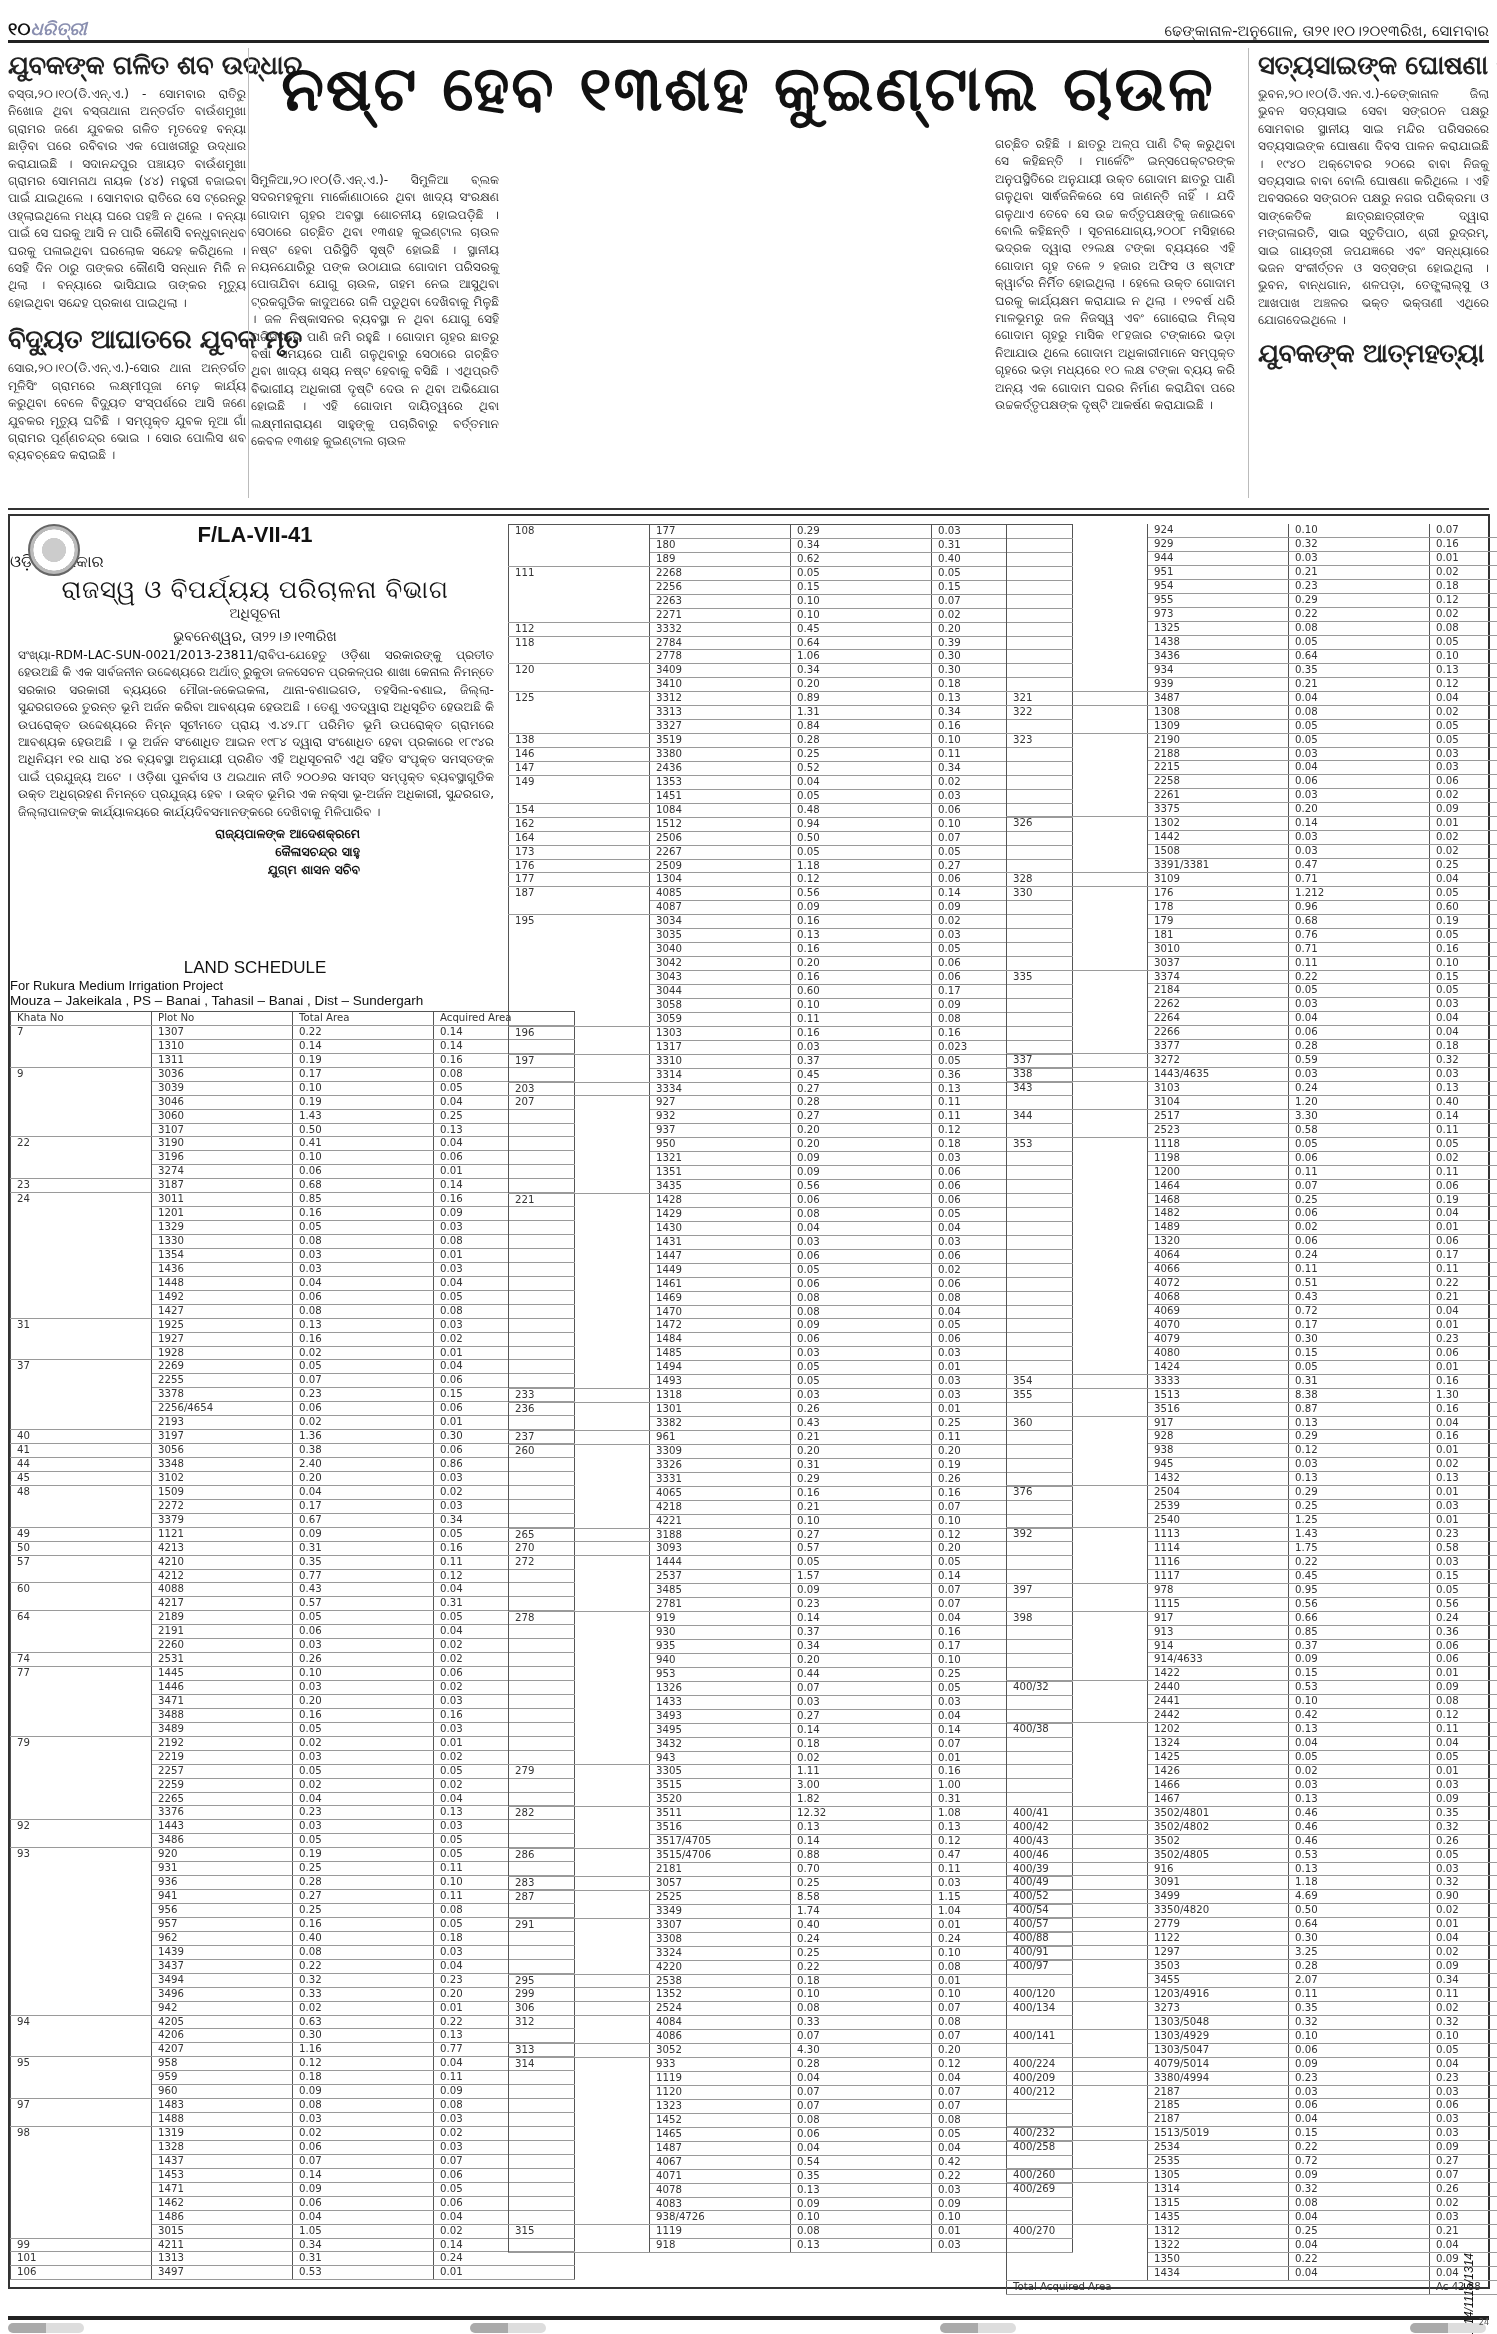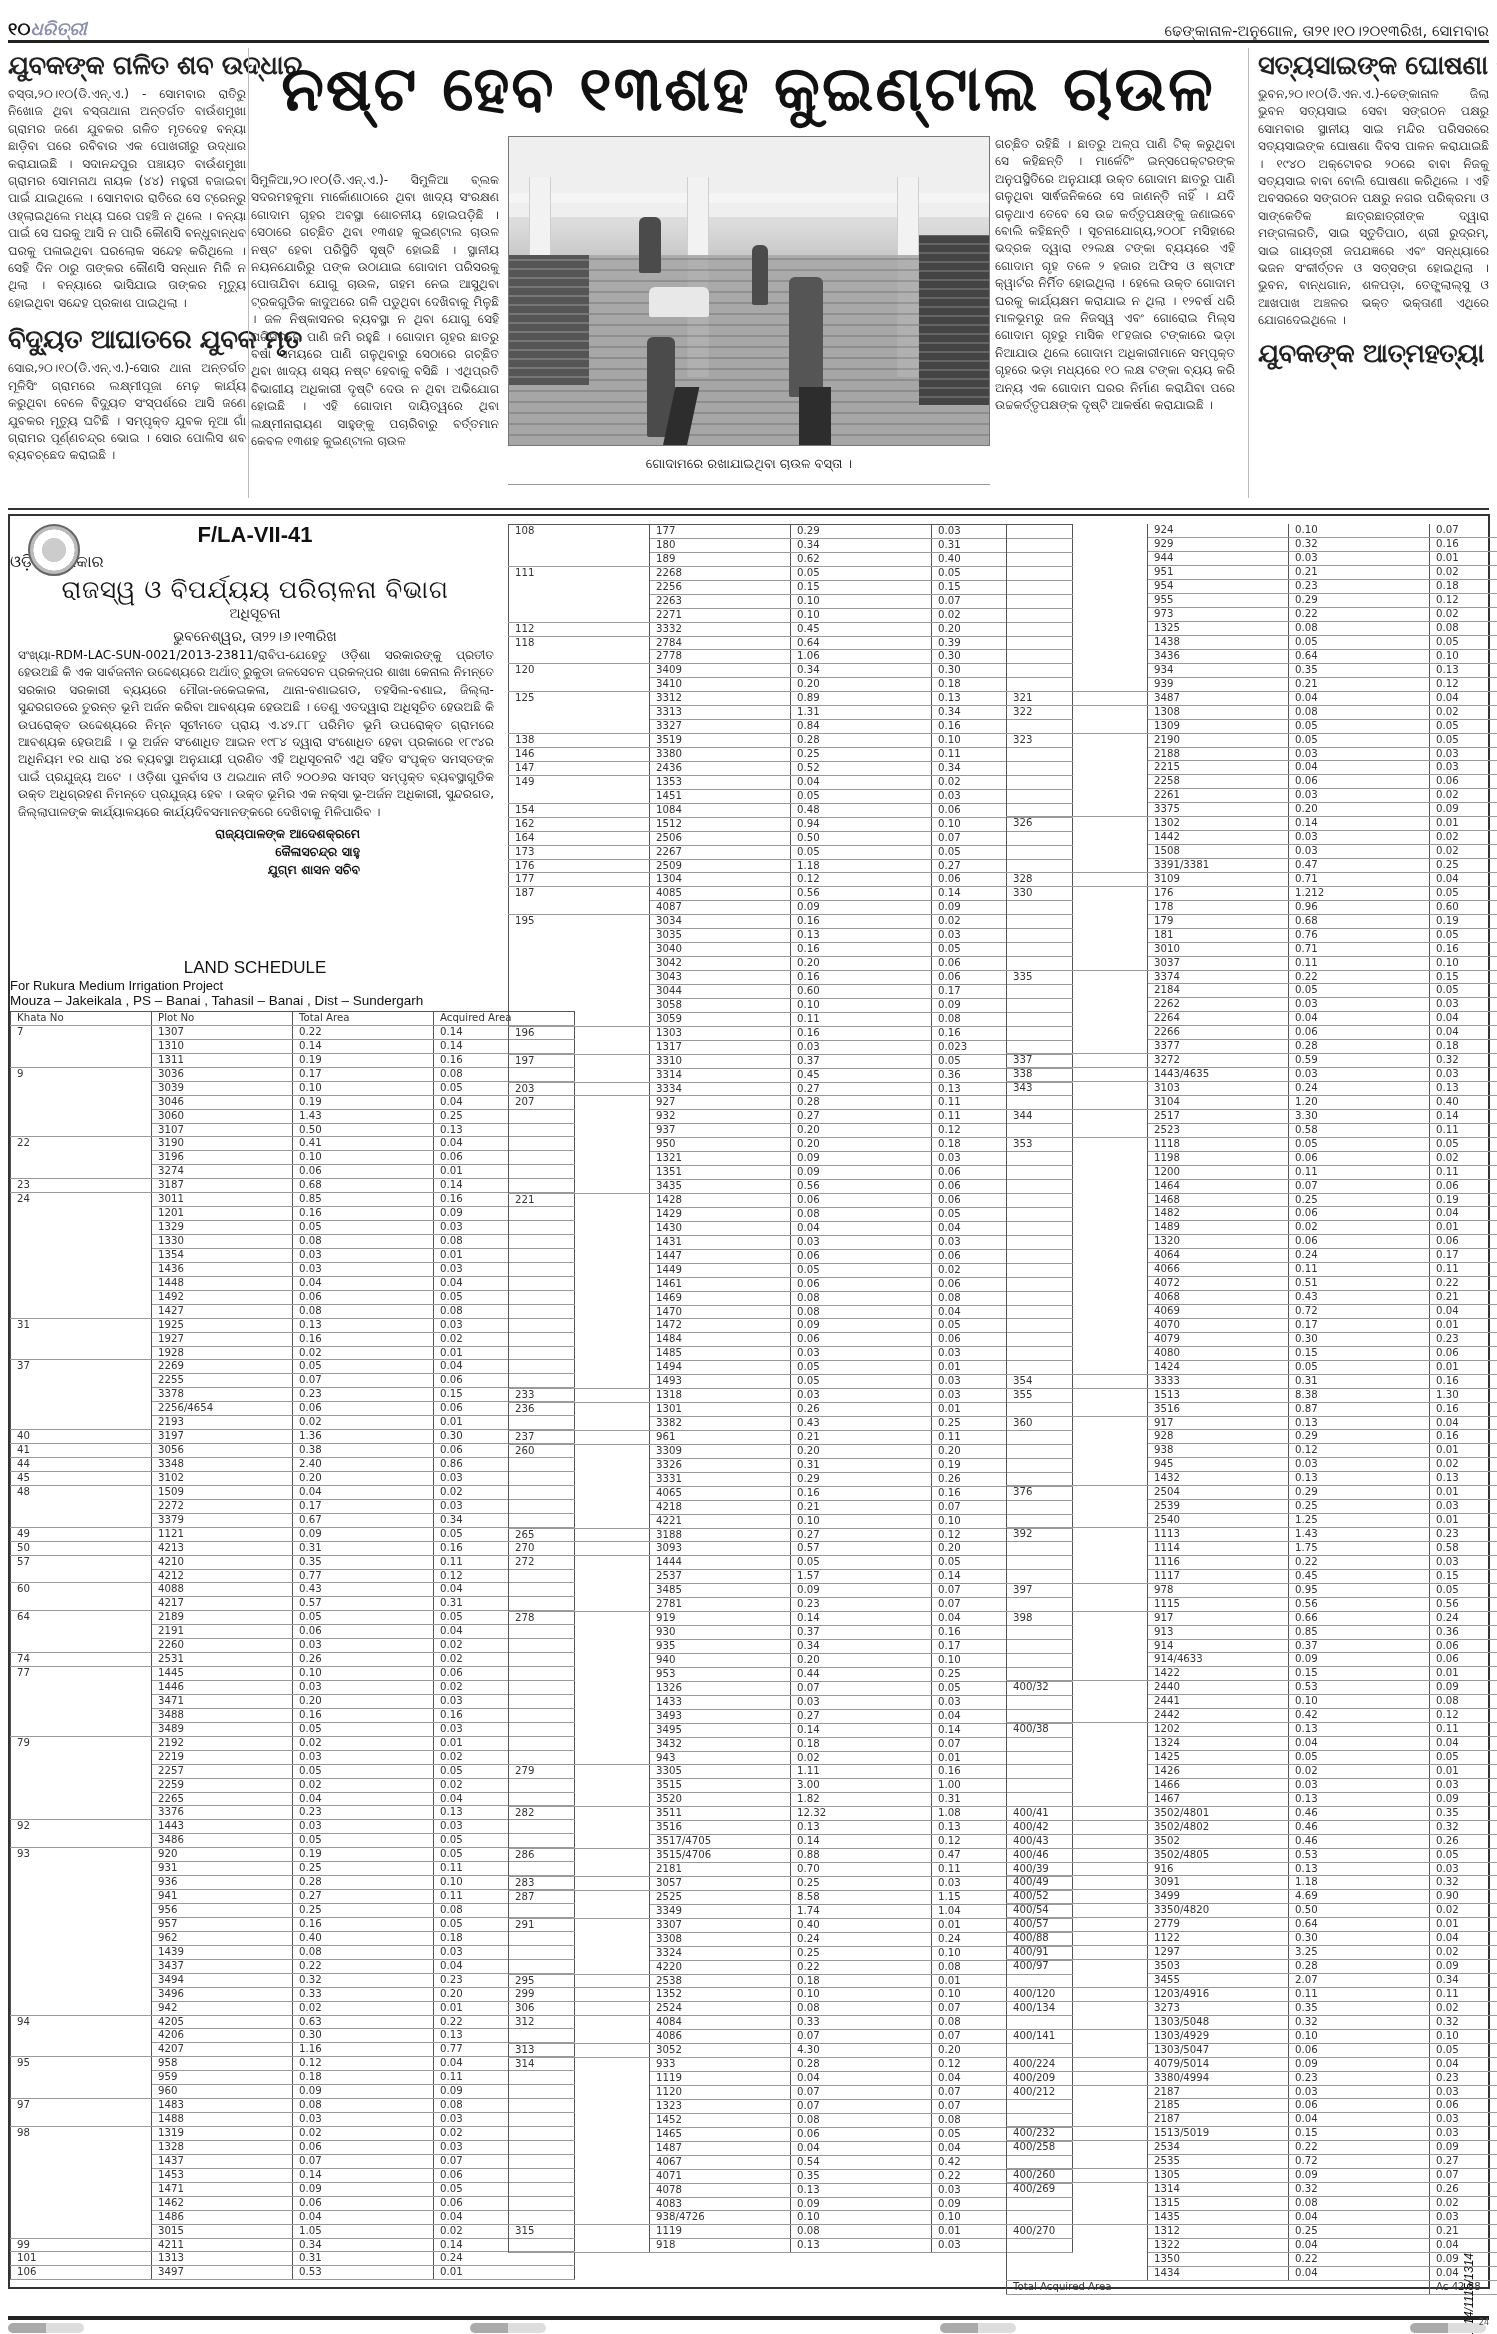--- a/index.html
+++ b/index.html
@@ -94,41 +94,20 @@
     <p>ସୋର,୨୦।୧୦(ଡି.ଏନ୍.ଏ.)-ସୋର ଥାନା ଅନ୍ତର୍ଗତ ମୂଳିସିଂ ଗ୍ରାମରେ ଲକ୍ଷ୍ମୀପୂଜା ମେଢ଼ କାର୍ଯ୍ୟ କରୁଥିବା ବେଳେ ବିଦ୍ୟୁତ ସଂସ୍ପର୍ଶରେ ଆସି ଜଣେ ଯୁବକର ମୃତ୍ୟୁ ଘଟିଛି । ସମ୍ପୃକ୍ତ ଯୁବକ ନୂଆ ଗାଁ ଗ୍ରାମର ପୂର୍ଣ୍ଣଚନ୍ଦ୍ର ଭୋଇ । ସୋର ପୋଲିସ ଶବ ବ୍ୟବଚ୍ଛେଦ କରାଇଛି ।</p>
   </div>
   <div class="vrule" style="left:240px;height:450px"></div>
 
   <div class="banner">ନଷ୍ଟ ହେବ ୧୩ଶହ କୁଇଣ୍ଟାଲ ଚାଉଳ</div>
 
   <div class="col col-mid-a">
     <p>ସିମୁଳିଆ,୨୦।୧୦(ଡି.ଏନ୍.ଏ.)- ସିମୁଳିଆ ବ୍ଲକ ସଦରମହକୁମା ମାର୍କୋଣାଠାରେ ଥିବା ଖାଦ୍ୟ ସଂରକ୍ଷଣ ଗୋଦାମ ଗୃହର ଅବସ୍ଥା ଶୋଚନୀୟ ହୋଇପଡ଼ିଛି । ସେଠାରେ ଗଚ୍ଛିତ ଥିବା ୧୩ଶହ କୁଇଣ୍ଟାଲ ଚାଉଳ ନଷ୍ଟ ହେବା ପରିସ୍ଥିତି ସୃଷ୍ଟି ହୋଇଛି । ସ୍ଥାନୀୟ ନୟନଯୋରିରୁ ପଙ୍କ ଉଠାଯାଇ ଗୋଦାମ ପରିସରକୁ ପୋତାଯିବା ଯୋଗୁ ଚାଉଳ, ଗହମ ନେଇ ଆସୁଥିବା ଟ୍ରକଗୁଡିକ କାଦୁଅରେ ଗଳି ପଡୁଥିବା ଦେଖିବାକୁ ମିଳୁଛି । ଜଳ ନିଷ୍କାସନର ବ୍ୟବସ୍ଥା ନ ଥିବା ଯୋଗୁ ସେହି ପରିସରରେ ପାଣି ଜମି ରହୁଛି । ଗୋଦାମ ଗୃହର ଛାତରୁ ବର୍ଷା ସମୟରେ ପାଣି ଗଳୁଥିବାରୁ ସେଠାରେ ଗଚ୍ଛିତ ଥିବା ଖାଦ୍ୟ ଶସ୍ୟ ନଷ୍ଟ ହେବାକୁ ବସିଛି । ଏଥିପ୍ରତି ବିଭାଗୀୟ ଅଧିକାରୀ ଦୃଷ୍ଟି ଦେଉ ନ ଥିବା ଅଭିଯୋଗ ହୋଇଛି । ଏହି ଗୋଦାମ ଦାୟିତ୍ୱରେ ଥିବା ଲକ୍ଷ୍ମୀନାରାୟଣ ସାହୁଙ୍କୁ ପଚାରିବାରୁ ବର୍ତ୍ତମାନ କେବଳ ୧୩ଶହ କୁଇଣ୍ଟାଲ ଚାଉଳ</p>
   </div>
 
-  <div class="photo-wrap">
-    <div class="photo">
-      <div class="ceiling"></div>
-      <div class="beam"></div>
-      <div class="pillar" style="left:20px"></div>
-      <div class="pillar" style="left:178px"></div>
-      <div class="pillar" style="left:388px"></div>
-      <div class="sacks"></div>
-      <div class="sacks2"></div>
-      <div class="sacks3"></div>
-      <div class="worker" style="left:130px;top:80px;width:22px;height:56px"></div>
-      <div class="worker" style="left:243px;top:108px;width:16px;height:60px"></div>
-      <div class="worker" style="left:140px;top:150px;width:60px;height:30px;background:#e8e8e8"></div>
-      <div class="worker" style="left:138px;top:200px;width:28px;height:100px"></div>
-      <div class="worker" style="left:280px;top:140px;width:34px;height:120px;background:#555"></div>
-      <div class="plank" style="left:290px;top:250px;width:32px;height:60px"></div>
-      <div class="plank" style="left:160px;top:250px;width:24px;height:60px;transform:skewX(-12deg)"></div>
-    </div>
-    <div class="caption">ଗୋଦାମରେ ରଖାଯାଇଥିବା ଚାଉଳ ବସ୍ତା ।</div>
-    <div class="cap-rule"></div>
-  </div>
 
   <div class="col col-mid-b">
     <p>ଗଚ୍ଛିତ ରହିଛି । ଛାତରୁ ଅଳ୍ପ ପାଣି ଟିକ୍ କରୁଥିବା ସେ କହିଛନ୍ତି । ମାର୍କେଟିଂ ଇନ୍‌ସପେକ୍ଟରଙ୍କ ଅନୁପସ୍ଥିତିରେ ଅନୁଯାୟୀ ଉକ୍ତ ଗୋଦାମ ଛାତରୁ ପାଣି ଗଳୁଥିବା ସାର୍ଵଜନିକରେ ସେ ଜାଣନ୍ତି ନାହିଁ । ଯଦି ଗଳୁଥାଏ ତେବେ ସେ ଉଚ୍ଚ କର୍ତ୍ତୃପକ୍ଷଙ୍କୁ ଜଣାଇବେ ବୋଲି କହିଛନ୍ତି । ସୂଚନାଯୋଗ୍ୟ,୨୦୦୮ ମସିହାରେ ଭଦ୍ରକ ଦ୍ୱାରା ୧୨ଲକ୍ଷ ଟଙ୍କା ବ୍ୟୟରେ ଏହି ଗୋଦାମ ଗୃହ ତଳେ ୨ ହଜାର ଅଫିସ ଓ ଷ୍ଟାଫ କ୍ୱାର୍ଟର ନିର୍ମିତ ହୋଇଥିଲା । ହେଲେ ଉକ୍ତ ଗୋଦାମ ଘରକୁ କାର୍ଯ୍ୟକ୍ଷମ କରାଯାଇ ନ ଥିଲା । ୧୨ବର୍ଷ ଧରି ମାଳଭୂମରୁ ଜଳ ନିଜସ୍ୱ ଏବଂ ଗୋରୋଇ ମିଲ୍ସ ଗୋଦାମ ଗୃହରୁ ମାସିକ ୧୮ହଜାର ଟଙ୍କାରେ ଭଡ଼ା ନିଆଯାଉ ଥିଲେ ଗୋଦାମ ଅଧିକାରୀମାନେ ସମ୍ପୃକ୍ତ ଗୃହରେ ଭଡ଼ା ମଧ୍ୟରେ ୧୦ ଲକ୍ଷ ଟଙ୍କା ବ୍ୟୟ କରି ଅନ୍ୟ ଏକ ଗୋଦାମ ଘରର ନିର୍ମାଣ କରାଯିବା ପରେ ଉଚ୍ଚକର୍ତ୍ତୃପକ୍ଷଙ୍କ ଦୃଷ୍ଟି ଆକର୍ଷଣ କରାଯାଇଛି ।</p>
   </div>
   <div class="vrule" style="left:1240px;height:450px"></div>
 
   <div class="col col-right">
     <h2>ସତ୍ୟସାଇଙ୍କ ଘୋଷଣା ଦିବସ</h2>
     <p>ଭୁବନ,୨୦।୧୦(ଡି.ଏନ.ଏ.)-ଢେଙ୍କାନାଳ ଜିଲା ଭୁବନ ସତ୍ୟସାଇ ସେବା ସଙ୍ଗଠନ ପକ୍ଷରୁ ସୋମବାର ସ୍ଥାନୀୟ ସାଇ ମନ୍ଦିର ପରିସରରେ ସତ୍ୟସାଇଙ୍କ ଘୋଷଣା ଦିବସ ପାଳନ କରାଯାଇଛି । ୧୯୪୦ ଅକ୍ଟୋବର ୨୦ରେ ବାବା ନିଜକୁ ସତ୍ୟସାଇ ବାବା ବୋଲି ଘୋଷଣା କରିଥିଲେ । ଏହି ଅବସରରେ ସଙ୍ଗଠନ ପକ୍ଷରୁ ନଗର ପରିକ୍ରମା ଓ ସାଙ୍କେତିକ ଛାତ୍ରଛାତ୍ରୀଙ୍କ ଦ୍ୱାରା ମଙ୍ଗଳାରତି, ସାଇ ସ୍ତୁତିପାଠ, ଶ୍ରୀ ରୁଦ୍ରମ୍, ସାଇ ଗାୟତ୍ରୀ ଜପଯଜ୍ଞରେ ଏବଂ ସନ୍ଧ୍ୟାରେ ଭଜନ ସଂକୀର୍ତ୍ତନ ଓ ସତ୍ସଙ୍ଗ ହୋଇଥିଲା । ଭୁବନ, ବାନ୍ଧଗାନ, ଶଳପଡ଼ା, ତେଙ୍ଗ୍ଲାଲ୍ସୁ ଓ ଆଖପାଖ ଅଞ୍ଚଳର ଭକ୍ତ ଭକ୍ତାଣୀ ଏଥିରେ ଯୋଗଦେଇଥିଲେ ।</p>
     <h2 style="margin-top:6px">ଯୁବକଙ୍କ ଆତ୍ମହତ୍ୟା</h2>

